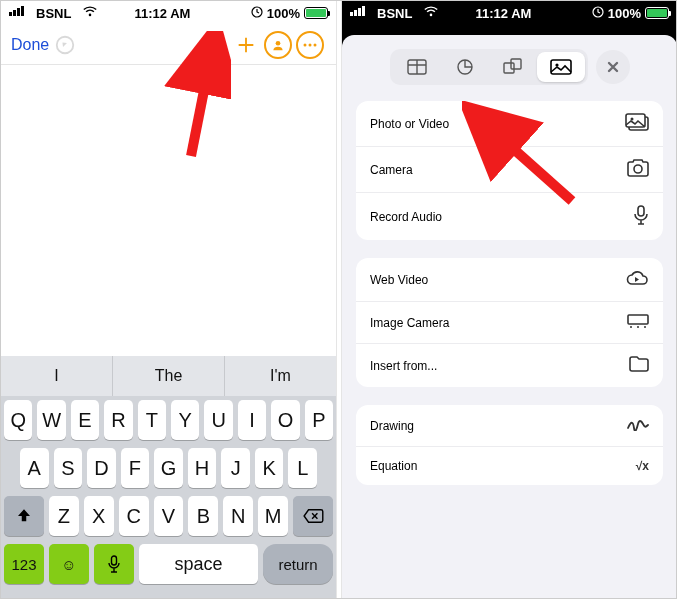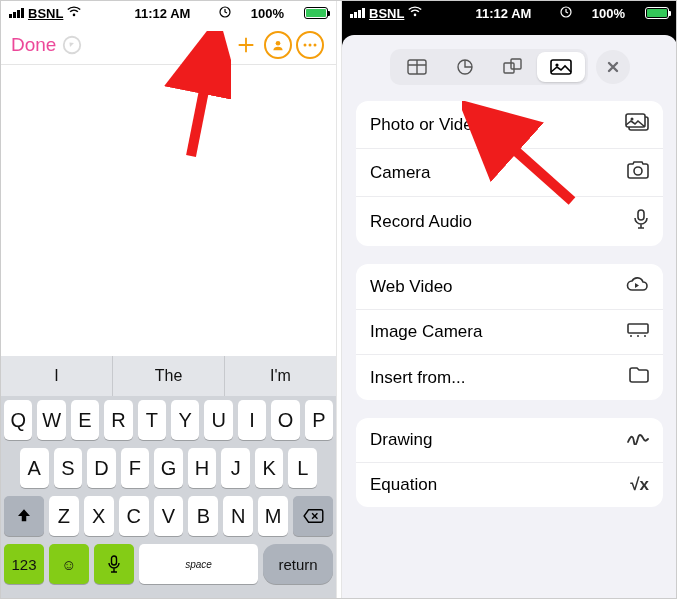--- a/index.html
+++ b/index.html
@@ -22,42 +22,42 @@
 
   
   .status {
     height: 24px;
     display: flex; align-items: center;
     padding: 0 8px;
     font-size: 13px; font-weight: 600;
     color: #000; background: #fff;
   }
   .phone.right .status { background: #000; color: #fff; }
-  .status .carrier { display: flex; align-items: center; gap: 4px; text-decoration: underline; }
+  .status .carrier { display: flex; align-items: flex-start; gap: 12px; }
   .status .time { position: absolute; left: 0; right: 12px; text-align: center; font-weight: 600; }
-  .status .right-icons { margin-left: auto; display: flex; align-items: center; gap: 20px; }
+  .status .right-icons { margin-left: auto; display: flex; align-items: center; gap: 4px; }
   .bars { display: inline-flex; align-items: flex-end; gap: 1px; }
   .bars span { width: 3px; background: currentColor; display: inline-block; }
   .bars span:nth-child(1){height:4px}.bars span:nth-child(2){height:6px}
   .bars span:nth-child(3){height:8px}.bars span:nth-child(4){height:10px}
   .battery {
     width: 24px; height: 12px; border: 1px solid currentColor; border-radius: 3px;
     position: relative; display: inline-flex; align-items: center; padding: 1px;
   }
   .battery::after { content:""; position:absolute; right:-3px; top:3px; width:2px; height:5px; background:currentColor; border-radius:0 1px 1px 0;}
   .battery-fill { background:#34c759; width:100%; height:100%; border-radius:1px; }
   .wifi-glyph { font-size: 12px; }
 
   
   .toolbar {
     height: 40px; display: flex; align-items: center;
     padding: 0 10px; border-bottom: 1px solid #e5e5e5;
   }
   .toolbar .spacer { flex: 1; }
-  .done { color:#ec4899; font-size:19px; font-weight:400; }
+  .done { color:#1d4ed8; font-size:16px; font-weight:400; }
   .icon-btn {
     width: 32px; height: 32px; display:inline-flex; align-items:center; justify-content:center;
     color:#f59e0b;
   }
   .icon-circle {
     width:28px; height:28px; border:2px solid #f59e0b; border-radius:50%;
     display:inline-flex; align-items:center; justify-content:center;
   }
 
   .note-body { height: 300px; background:#fff; }
@@ -79,21 +79,21 @@
   .kb-row { display:flex; gap:5px; margin-bottom:8px; justify-content:center; }
   .key {
     flex:1; height:40px; background:#fff; border-radius:5px;
     box-shadow:0 1px 0 rgba(0,0,0,.25);
     display:flex; align-items:center; justify-content:center;
     font-size:20px; color:#111;
     min-width:0;
   }
   .kb-row.mid { padding:0 16px; }
   .key.fn { background:#84cc16; font-size:15px; flex:0 0 40px; }
-  .key.space { flex:1; font-size:10px;font-style:italic; }
+  .key.space { flex:1; font-size:18px; }
   .key.return { background:#adb3bc; flex:0 0 70px; font-size:15px;border-radius:13px; }
   .key.shift, .key.bksp { flex:0 0 40px; background:#adb3bc; }
   .kb-row.bottom .key { height:40px; }
 
   
   .sheet-backdrop {
     position:absolute; top:24px; left:0; right:0; bottom:0;
     background:#000;
   }
   .sheet {
@@ -117,21 +117,21 @@
   .close-btn {
     width:34px; height:34px; border-radius:17px; background:#e9e9ee;
     display:flex; align-items:center; justify-content:center; color:#6b6b70;
   }
 
   .section {
     background:#fff; border-radius:12px; margin-bottom:18px; overflow:hidden;
   }
   .row {
     display:flex; align-items:center; padding:12px 14px;
-    font-size:17px; color:#000;
+    font-size:12px; color:#000;
   }
   .row + .row { border-top:1px solid #ececef; }
   .row .lbl { flex:1; }
   .row .glyph { color:#333; }
 
   
   .arrow {
     position:absolute; pointer-events:none; z-index:50;
   }
   .arrow svg { display:block; }

